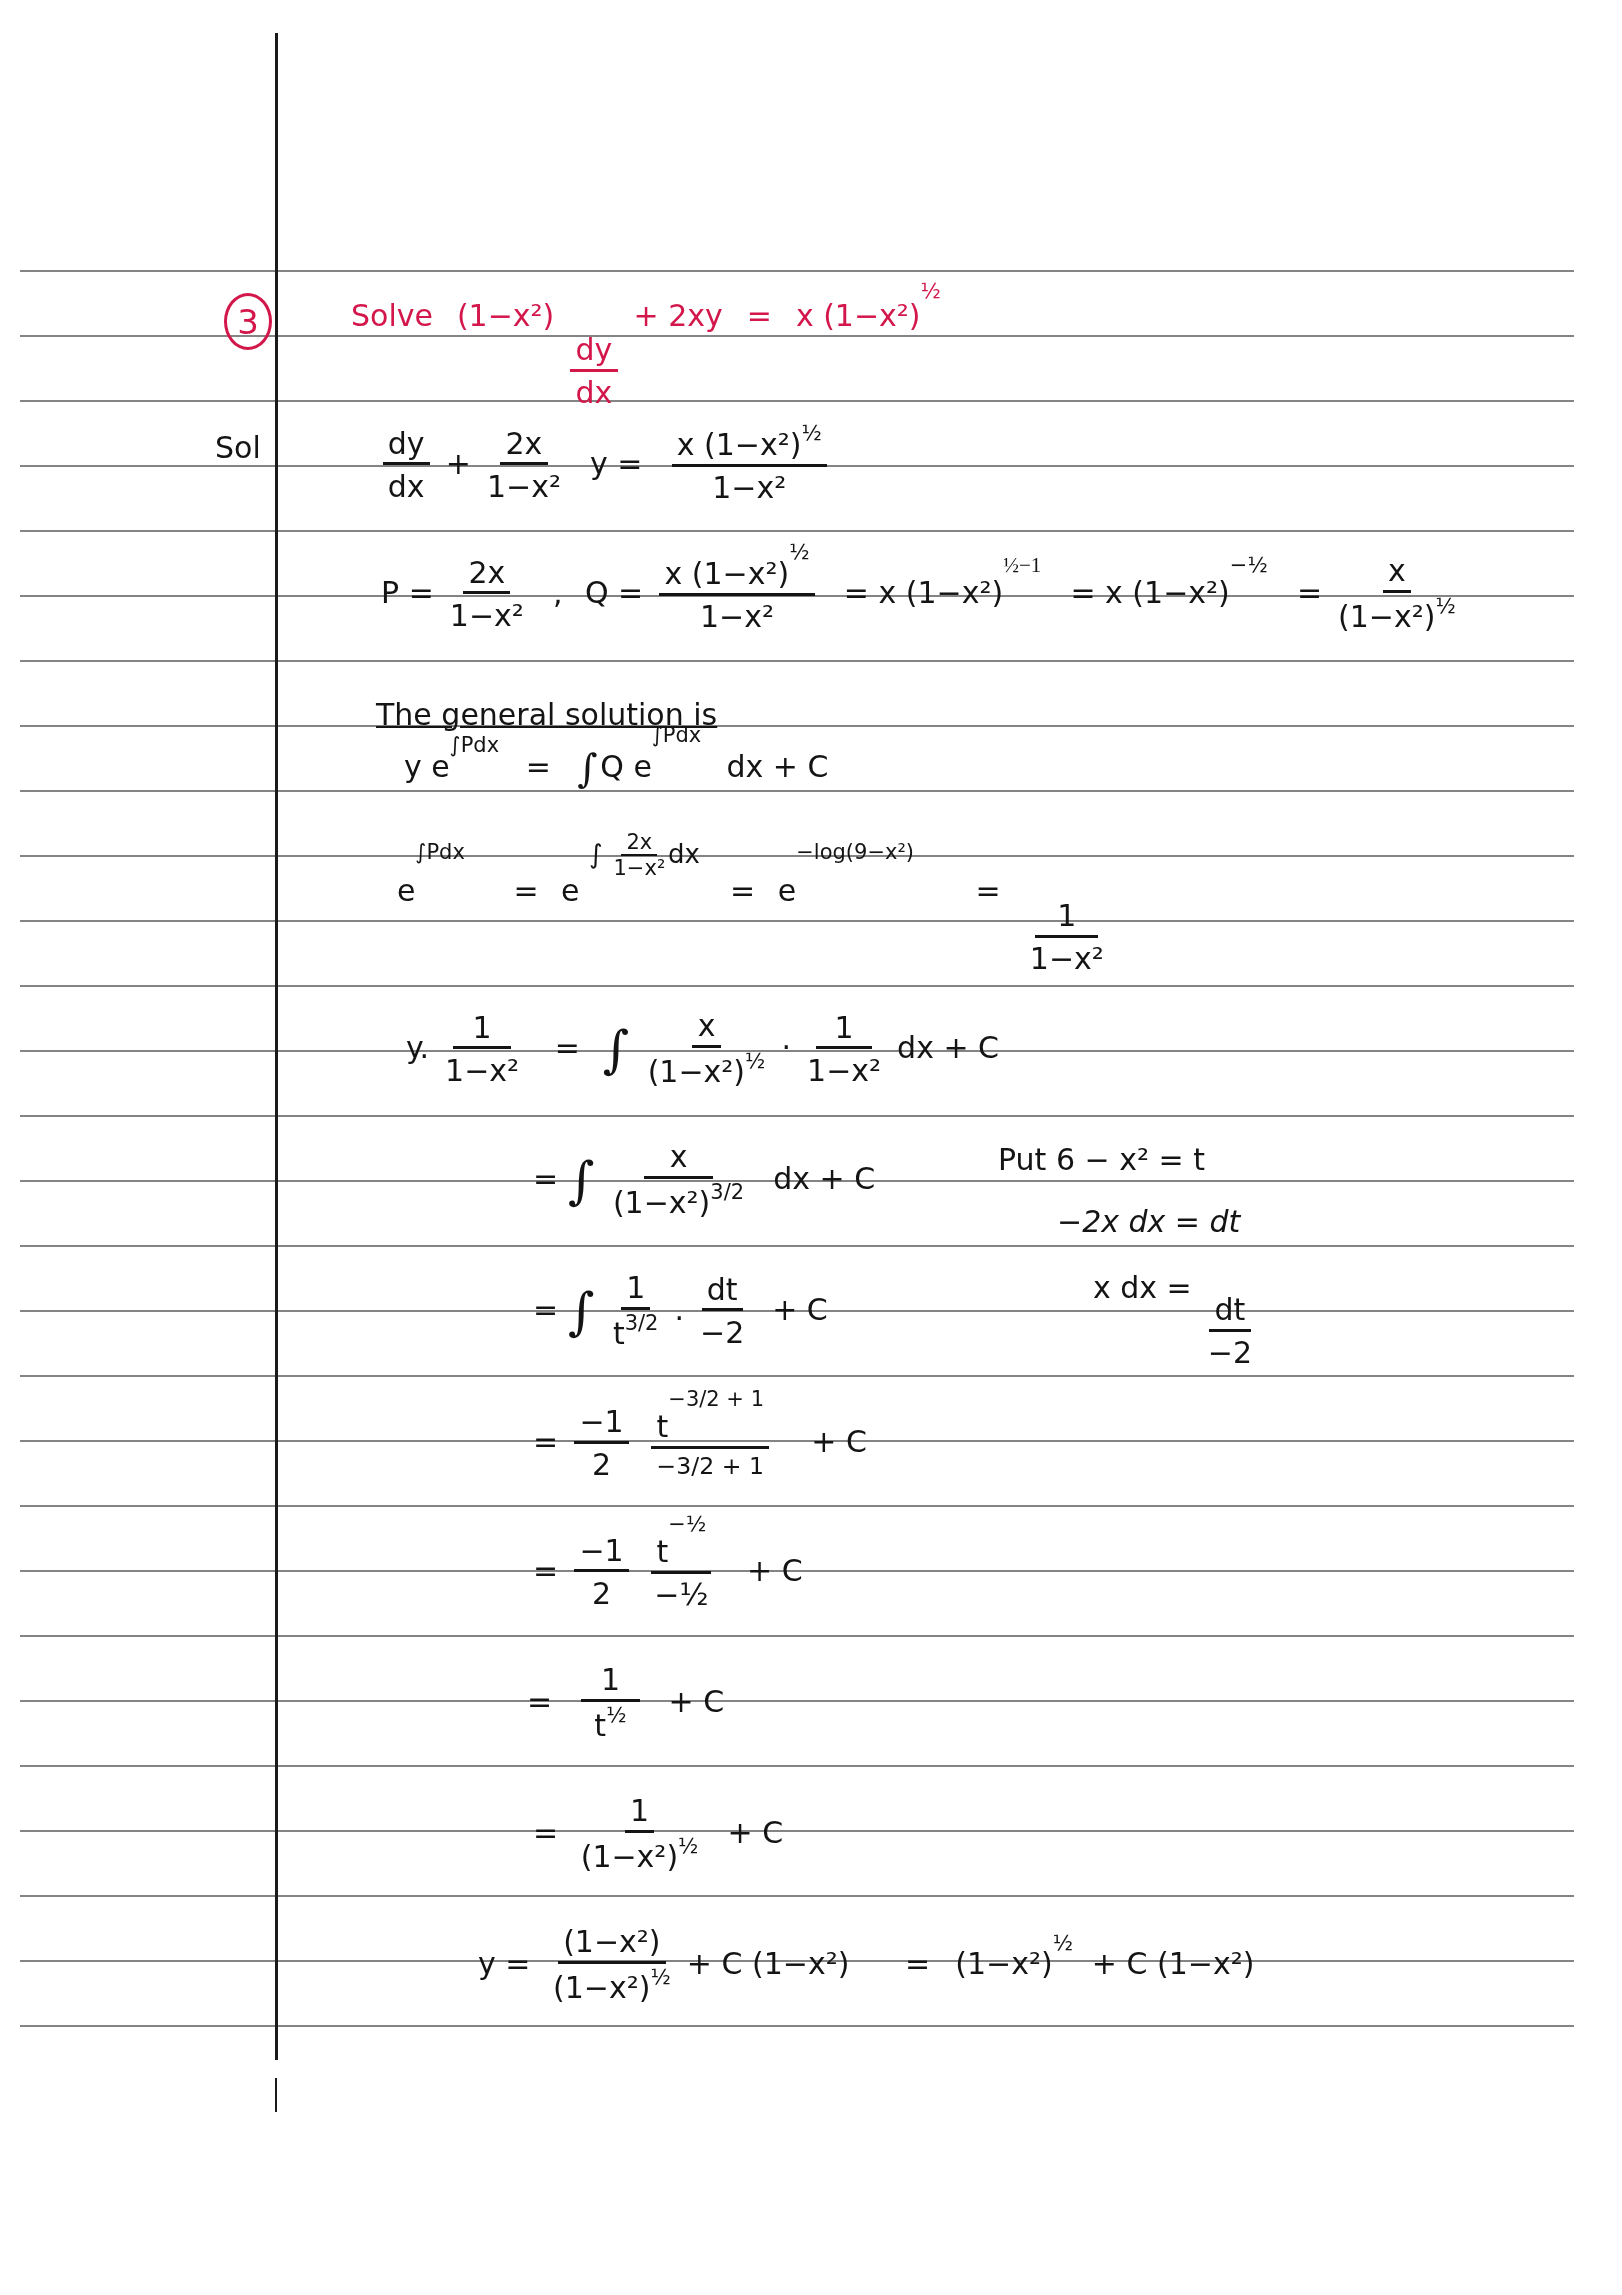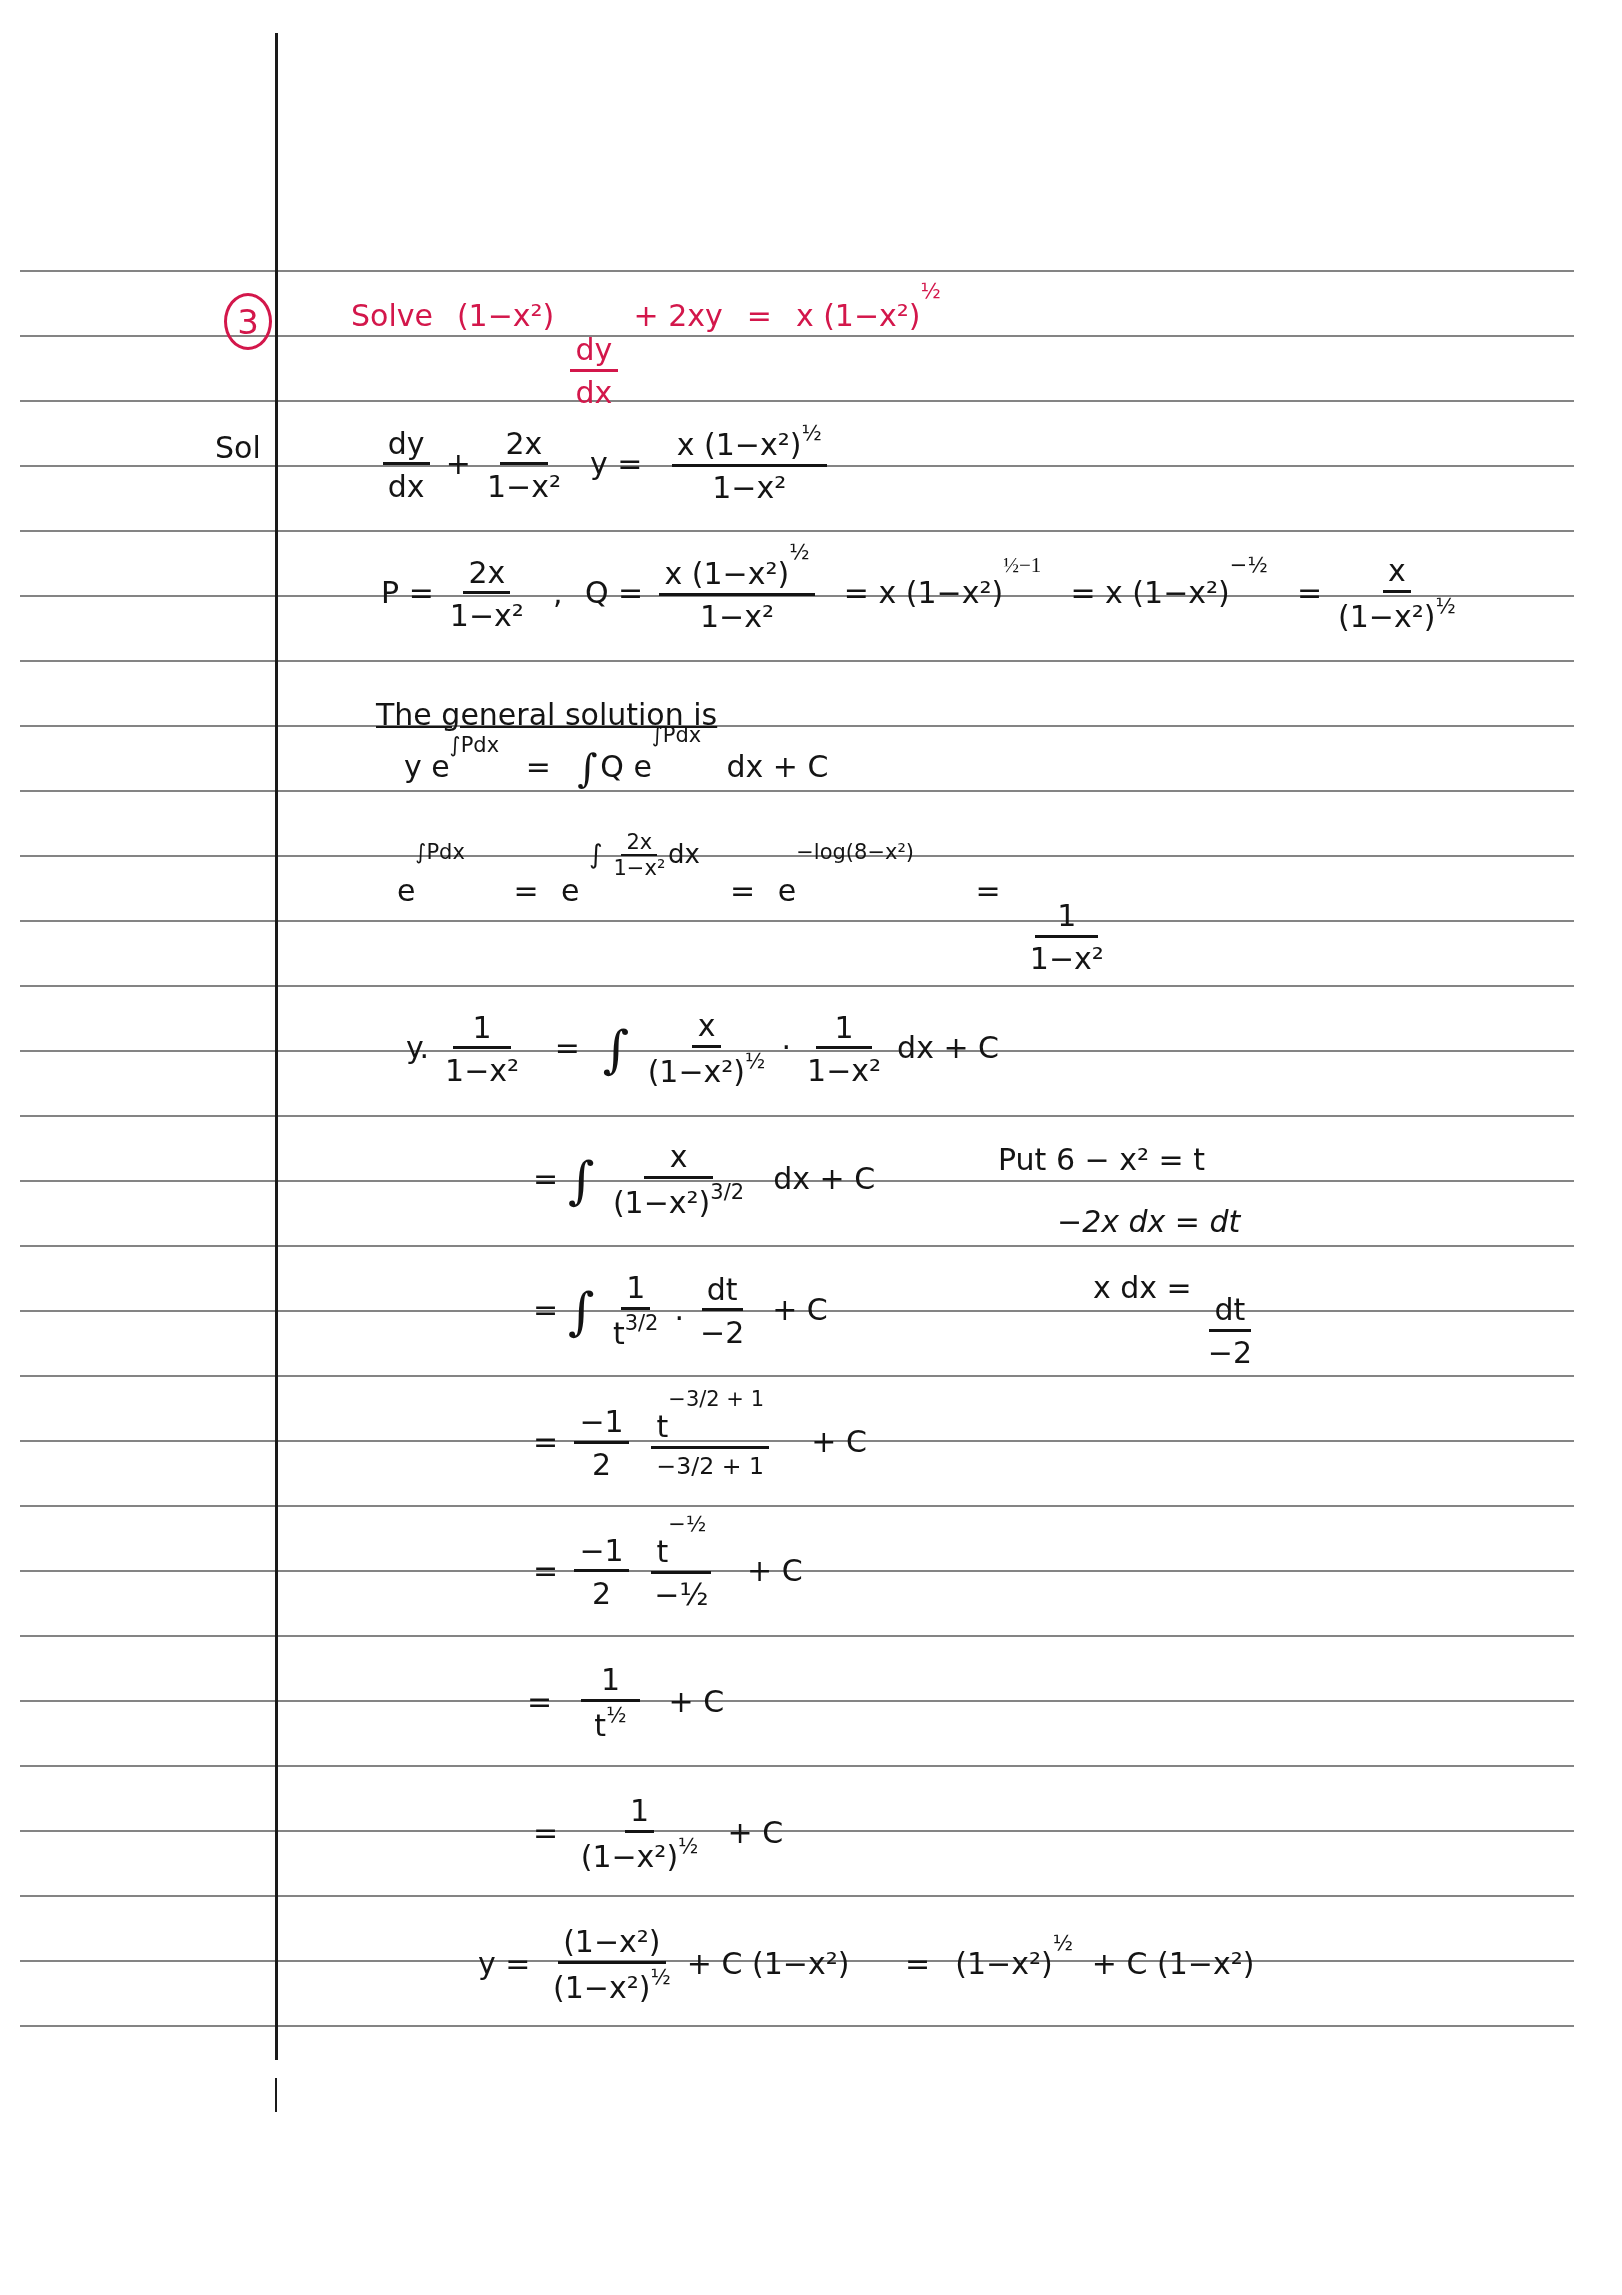--- a/index.html
+++ b/index.html
@@ -128,21 +128,21 @@
     <span style="margin-left:39px;">=</span>
     <span style="margin-left:13px;">e</span>
     <span class="small" style="position:relative;top:-38px;">
       <span>∫</span>
       <span class="frac" style="font-size:21px;margin:0 2.6px;">
         <span class="num" style="border-bottom-width:2px;padding-bottom:1.3px;">2x</span>
         <span class="den" style="padding-top:1.3px;">1−x²</span>
       </span><span>dx</span>
     </span>
     <span style="margin-left:22px;">=</span>
-    <span style="margin-left:13px;">e</span><sup style="top:-31px;">−log(8−x²)</sup>
+    <span style="margin-left:13px;">e</span><sup style="top:-31px;">−log(9−x²)</sup>
     <span style="margin-left:52px;">=</span>
     <span class="frac" style="vertical-align:-25px;margin-left:19.6px;">
       <span class="num" style="padding:0 22px 3.9px;">1</span>
       <span class="den">1−x²</span>
     </span>
   </div>
 
   <div class="ink" style="left:406px;top:1011px;">
     <span>y.</span>
     <span class="frac">

